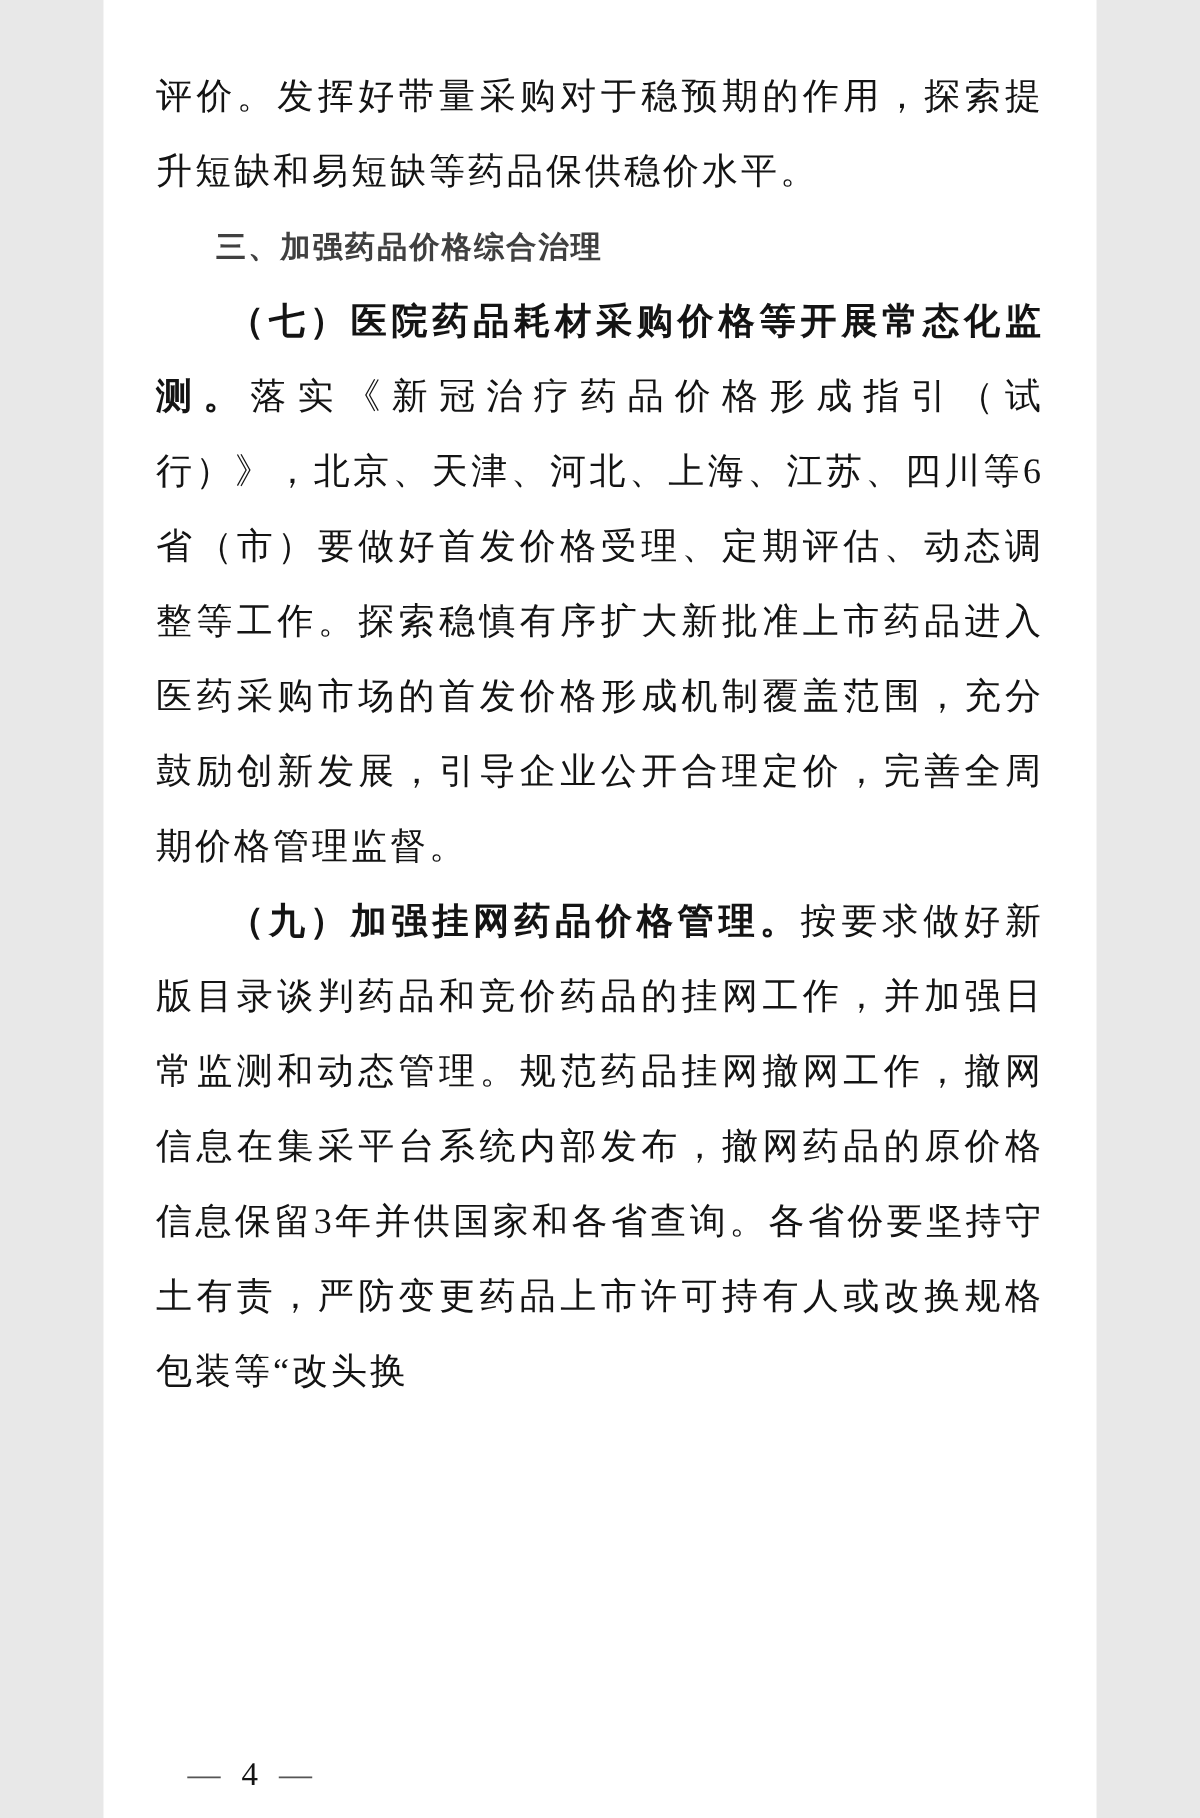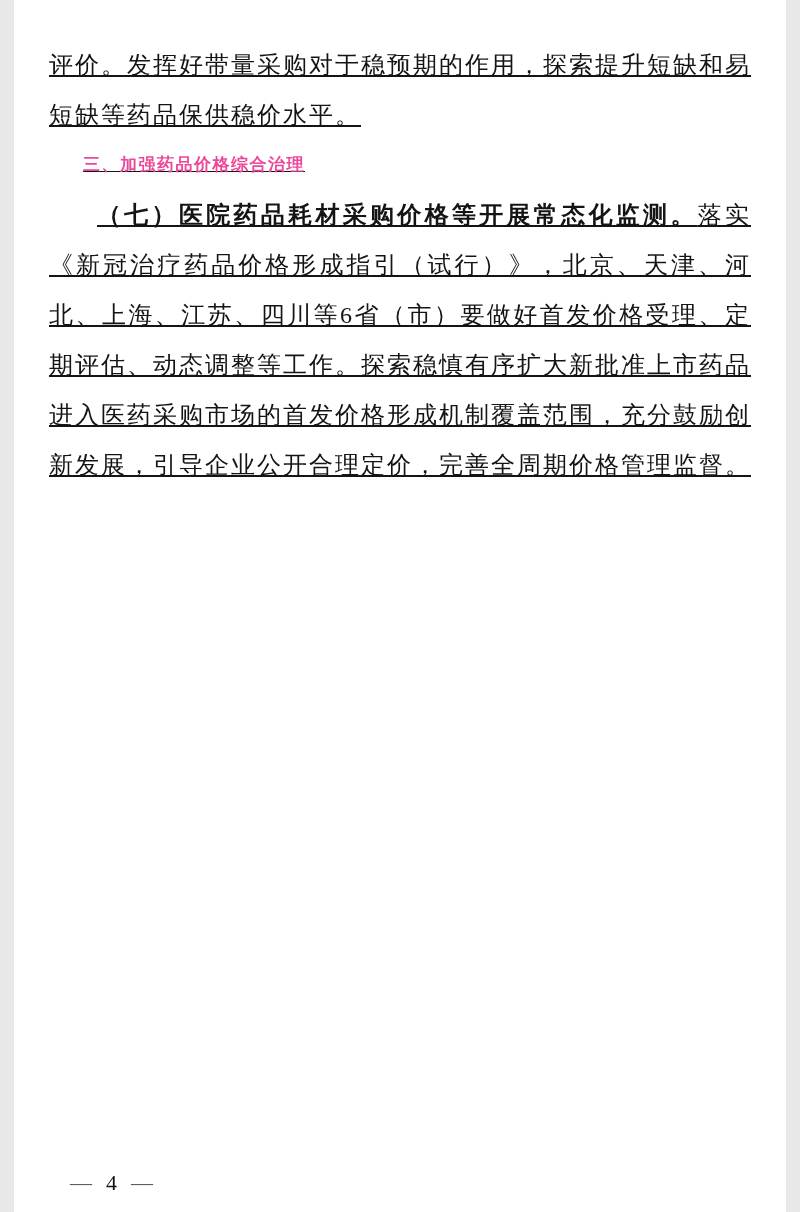--- a/index.html
+++ b/index.html
@@ -2,52 +2,51 @@
 <html><head>
 <meta charset="utf-8">
 <style>
   html, body {
     margin: 0;
     padding: 0;
     background: #e8e8e8;
   }
   .page {
     position: relative;
-    width: 772px;
+    width: 662px;
     height: 1212px;
     margin: 0 auto;
     background: #ffffff;
     box-sizing: border-box;
     padding: 40px 35px 0 35px;
     overflow: hidden;
     font-family: "Liberation Serif", "DejaVu Serif", serif;
     color: #141414;
-    text-decoration: underline;
   }
   .body-text {
     margin: 0;
     font-size: 24px;
     line-height: 50px;
     letter-spacing: 2px;
     text-align: justify;
     text-justify: inter-ideograph;
     text-indent: 2em;
   }
   .no-indent {
     text-indent: 0;
   }
   .section-heading {
     margin: 0;
     font-family: "Liberation Sans", "DejaVu Sans", sans-serif;
-    font-size: 17px;
+    font-size: 20px;
     font-weight: 700;
     line-height: 50px;
     letter-spacing: 1.5px;
     text-indent: 2em;
-    color: #ec4899;
+    color: #404040;
   }
   .lead {
     font-weight: 700;
   }
   .footer {
     position: absolute;
     left: 56px;
     top: 1168px;
     font-size: 22px;
     line-height: 30px;
@@ -69,18 +68,21 @@
 
   <p class="body-text no-indent">评价。发挥好带量采购对于稳预期的作用，探索提升短缺和易短缺等药品保供稳价水平。</p>
 
   <h2 class="section-heading">三、加强药品价格综合治理</h2>
 
   <p class="body-text">
     <span class="lead">（七）医院药品耗材采购价格等开展常态化监测。</span><span>落实《新冠治疗药品价格形成指引（试行）》，北京、天津、河北、上海、江苏、四川等6省（市）要做好首发价格受理、定期评估、动态调整等工作。探索稳慎有序扩大新批准上市药品进入医药采购市场的首发价格形成机制覆盖范围，充分鼓励创新发展，引导企业公开合理定价，完善全周期价格管理监督。</span>
   </p>
 
 
+  <p class="body-text">
+    <span class="lead">（九）加强挂网药品价格管理。</span><span>按要求做好新版目录谈判药品和竞价药品的挂网工作，并加强日常监测和动态管理。规范药品挂网撤网工作，撤网信息在集采平台系统内部发布，撤网药品的原价格信息保留3年并供国家和各省查询。各省份要坚持守土有责，严防变更药品上市许可持有人或改换规格包装等“改头换</span>
+  </p>
 
   <div class="footer">
     <span class="dash">—</span><span class="pagenum">4</span><span class="dash">—</span>
   </div>
 
 </div>
 
 </body></html>

